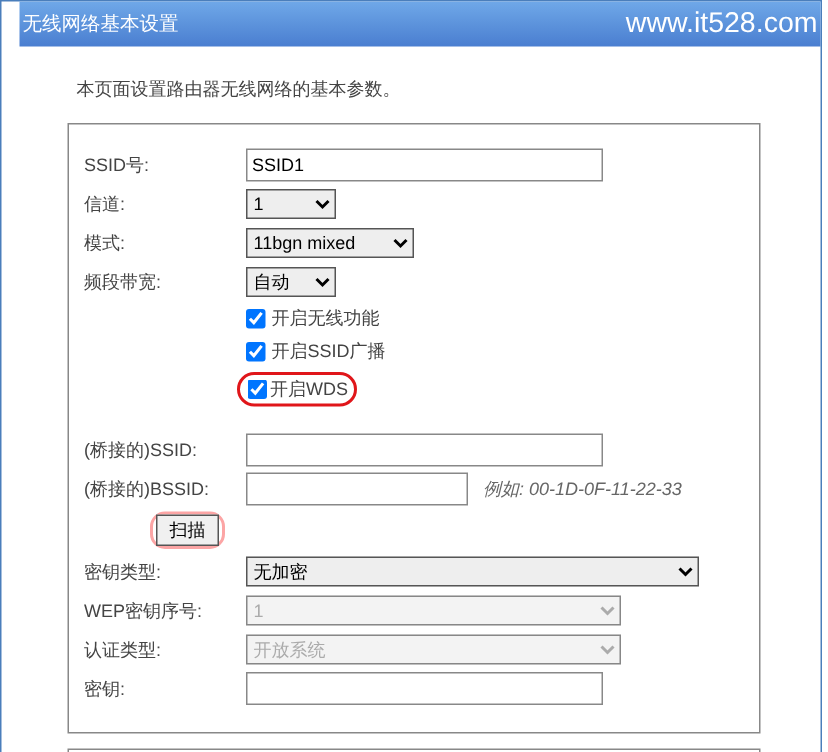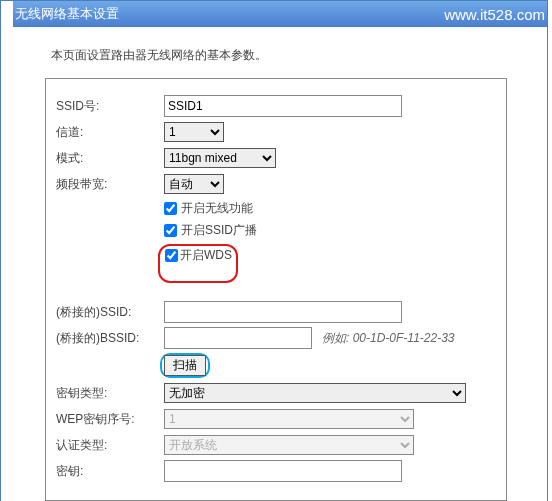--- a/index.html
+++ b/index.html
@@ -20,21 +20,21 @@
     background: linear-gradient(#6FA8E8, #4A7ED0);
     color: #fff;
     padding: 4px 2px;
     font-size: 13px;
     display: flex;
     justify-content: space-between;
     align-items: center;
     margin-left: 12px;
   }
   .watermark {
-    font-size: 15px;
+    font-size: 19px;
     font-family: Arial, sans-serif;
     color: #fff;
   }
   .content {
     padding: 14px 20px 8px 20px;
     color: #444;
   }
   .desc {
     color: #444;
     margin: 6px 20px 14px 30px;
@@ -86,40 +86,40 @@
   select:disabled { color: #888; background: #eee; }
   .checkbox-row {
     margin: 3px 0 3px 104px;
     display: flex;
     align-items: center;
   }
   .checkbox-row input { margin-right: 4px; }
   .wds-highlight {
     border: 2px solid #E0161A;
     border-radius: 12px;
-    padding: 0 4px 16px 1px;
+    padding: 0 4px 0 1px;
     display: inline-flex;
     align-items: center;
     margin-left: 102px;
   }
   .wds-highlight input { margin-right: 2px; }
   .scan-btn {
     font-family: inherit;
     font-size: 12px;
     padding: 1px 8px;
     border: 1px solid #555;
     background: #f0f0f0;
     cursor: pointer;
   }
   .scan-highlight {
-    border: 2px solid #0ea5e9;
+    border: 2px solid #fca5a5;
     border-radius: 10px;
     padding: 0 2px;
     display: inline-block;
-    margin-left: 104px;
+    margin-left: 44px;
   }
   .example {
     margin-left: 10px;
     color: #666;
     font-style: italic;
   }
   .footer {
     border: 1px solid #888;
     margin: 0 20px 6px 24px;
     padding: 6px 8px;

